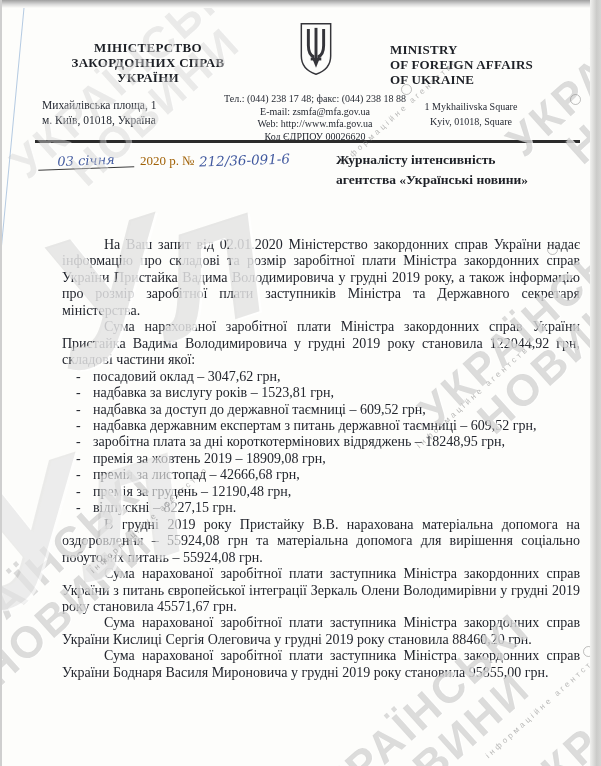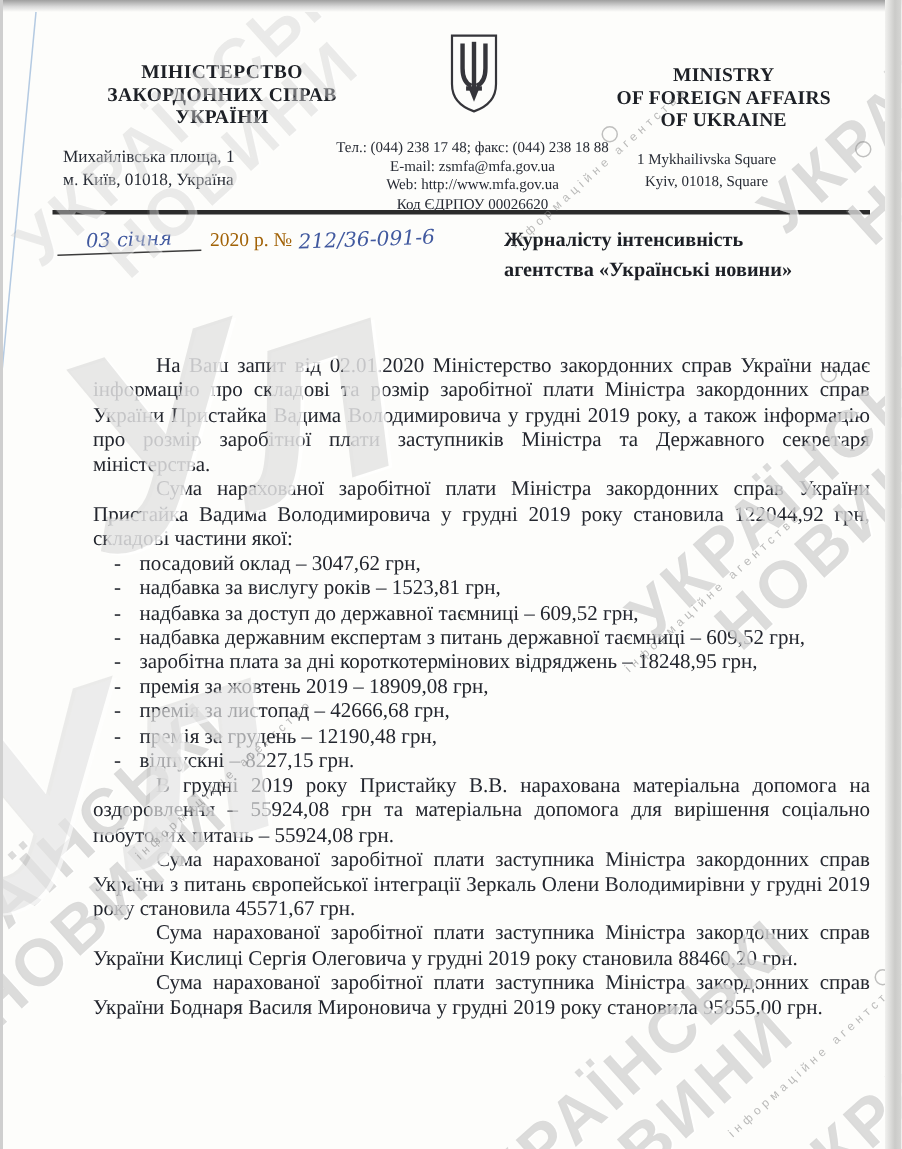--- a/index.html
+++ b/index.html
@@ -30,21 +30,21 @@
 
   
   .letterhead{position:absolute;left:0;top:0;width:601px;height:148px;z-index:2;}
   .org-ua{position:absolute;left:42px;top:40px;width:212px;text-align:center;
     font-weight:700;font-size:13px;line-height:15px;letter-spacing:.3px;color:#1d2026;}
   .addr-ua{position:absolute;left:42px;top:98px;width:212px;
     font-size:11.5px;line-height:14.5px;color:#262a33;}
   .emblem{position:absolute;left:296px;top:22px;width:40px;height:54px;}
   .contacts{position:absolute;left:175px;top:93px;width:280px;text-align:center;
     font-size:10px;line-height:12.6px;color:#262a33;}
-  .org-en{position:absolute;left:390px;top:42px;width:185px;text-align:center;
+  .org-en{position:absolute;left:390px;top:42px;width:185px;
     font-weight:700;font-size:13px;line-height:15px;letter-spacing:.2px;color:#1d2026;}
   .addr-en{position:absolute;left:382px;top:100px;width:178px;text-align:center;
     font-size:10px;line-height:14.5px;color:#262a33;}
   .head-rule{position:absolute;left:35px;top:140px;width:545px;height:3px;background:#2b2b2b;}
 
   
   .refline{position:absolute;left:0;top:150px;width:601px;z-index:2;font-size:13px;}
   .date-group{position:absolute;left:38px;top:2px;white-space:nowrap;}
   .handwritten{font-style:italic;color:#41599f;font-family:"DejaVu Serif",serif;}
   .date-hw{display:inline-block;width:96px;border-bottom:1px solid #3c3c3c;

